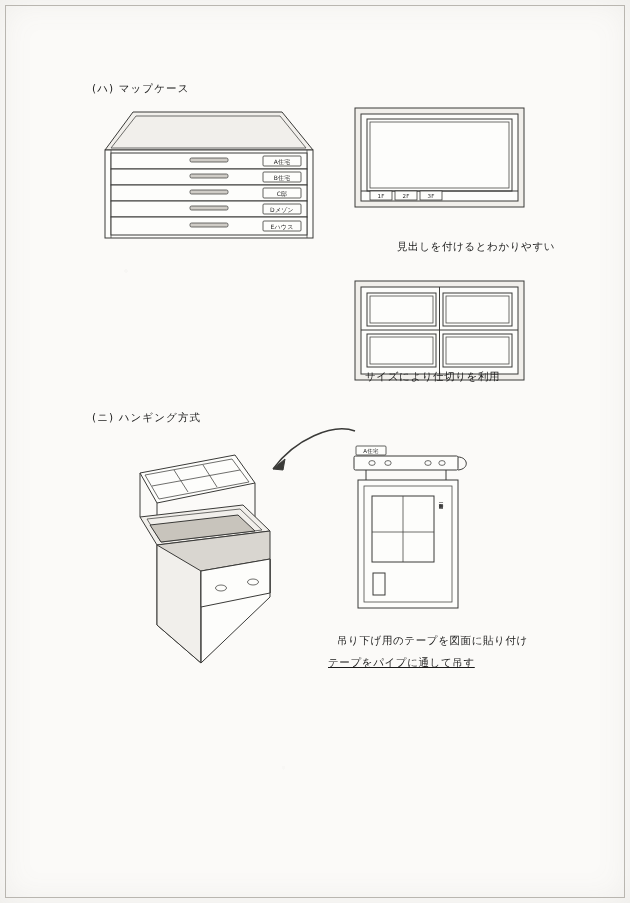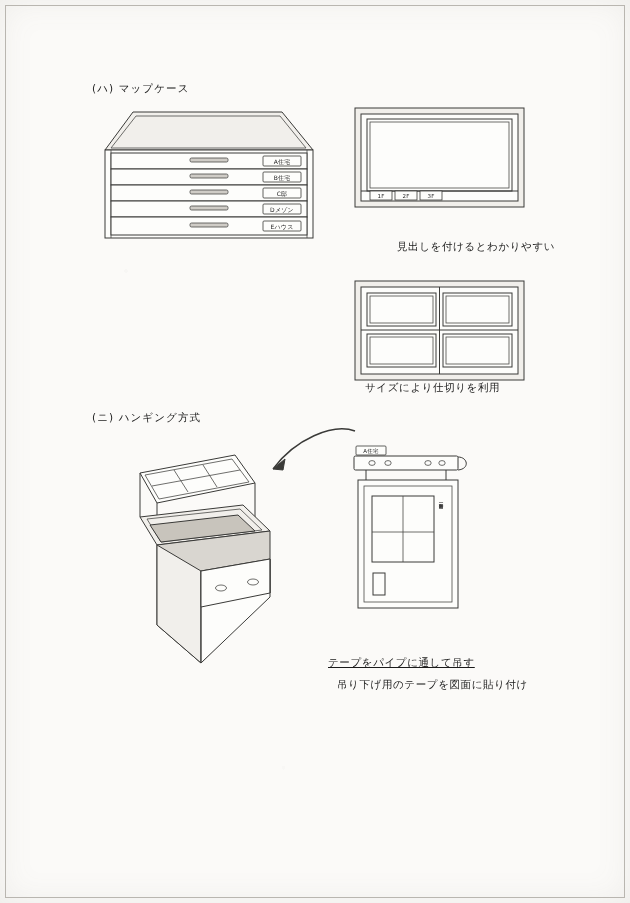--- a/index.html
+++ b/index.html
@@ -37,22 +37,22 @@
 
   .caption{
     position:absolute;
     font-size:10.5px;
     color:#1a1a1a;
     letter-spacing:0.6px;
     white-space:nowrap;
   }
   #cap-drawer-1{ left:357px; top:220px; }
   #cap-drawer-2{ left:357px; top:240px;margin-left:40px; }
-  #cap-divider{ left:365px; top:381px; }
-  #cap-hang-1{ left:337px; top:634px;margin-top:44px; }
+  #cap-divider{ left:365px; top:370px; }
+  #cap-hang-1{ left:337px; top:634px; }
   #cap-hang-2{ left:328px; top:656px;text-decoration:underline; }
 
   .page-number{
     position:absolute;
     left:0;right:0;top:802px;
     text-align:center;
     font-size:12px;
     color:#2a2a2a;
     letter-spacing:1px;
   }

